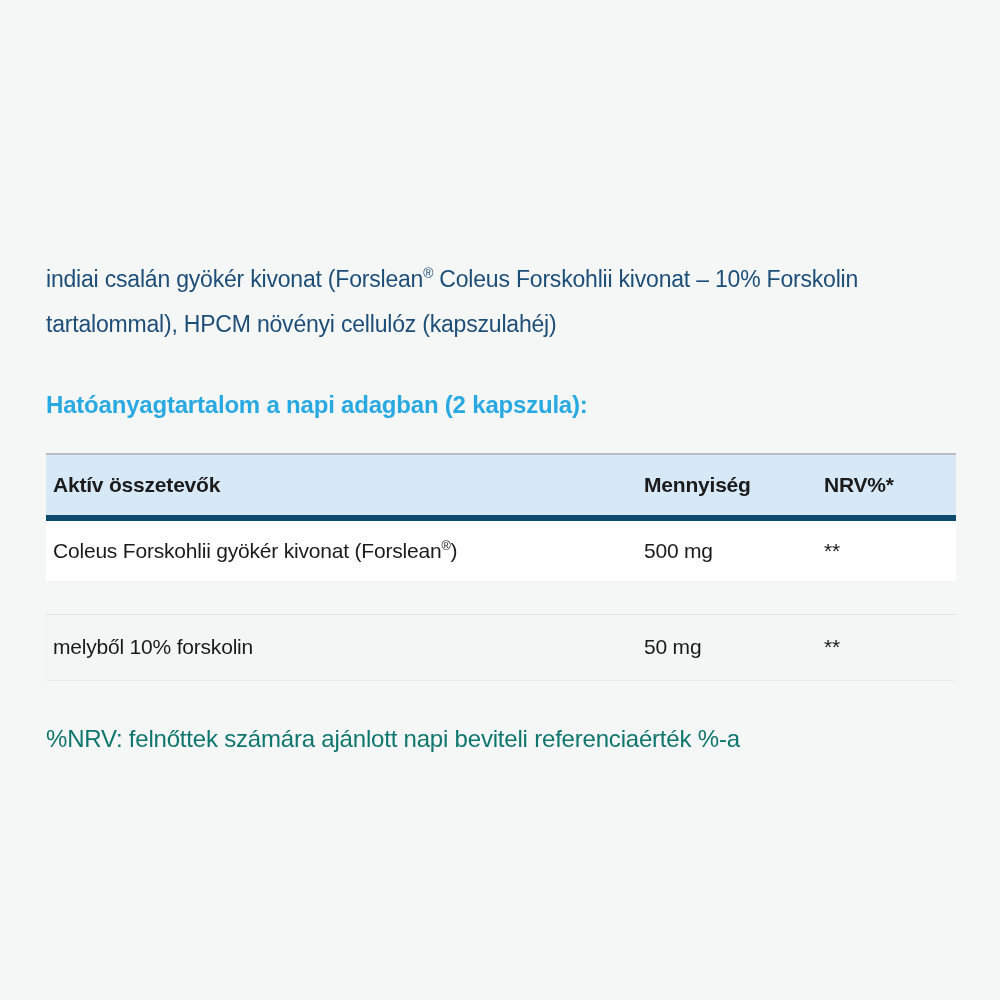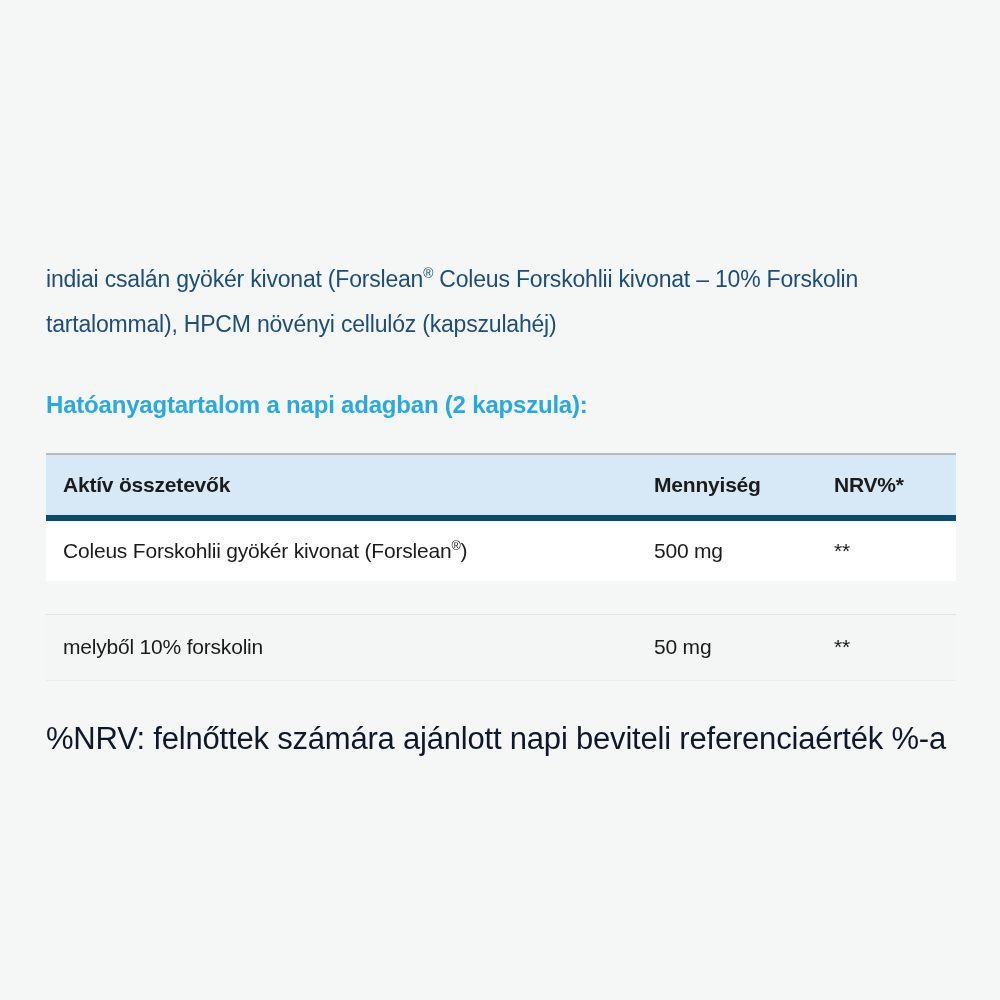--- a/index.html
+++ b/index.html
@@ -50,28 +50,28 @@
     letter-spacing: -0.2px;
   }
   .t-head {
     background: #d7e9f6;
     height: 60px;
     font-weight: 700;
   }
   .t-body-row { height: 66px; font-weight: 400; }
   .t-body-row.odd { background: #ffffff; border-top: 6px solid #0c4a6e; }
   .t-body-row.even { background: #f4f5f5; border-top: 1px solid #e2e2e2; margin-top: 33px; }
-  .cell { padding-left: 17px; }
+  .cell { padding-left: 7px; }
   .c-name   { width: 591px; }
   .c-amount { width: 180px; }
   .c-nrv    { width: 139px; }
   .footnotes {
     margin-top: 36px;
-    color: #0f172a;
-    font-size: 31px;
+    color: #0f766e;
+    font-size: 24px;
     line-height: 44px;
     letter-spacing: -0.2px;
   }
   sup { font-size: 60%; }
 </style>
 </head>
 <body>
 
 <div class="page">
 

